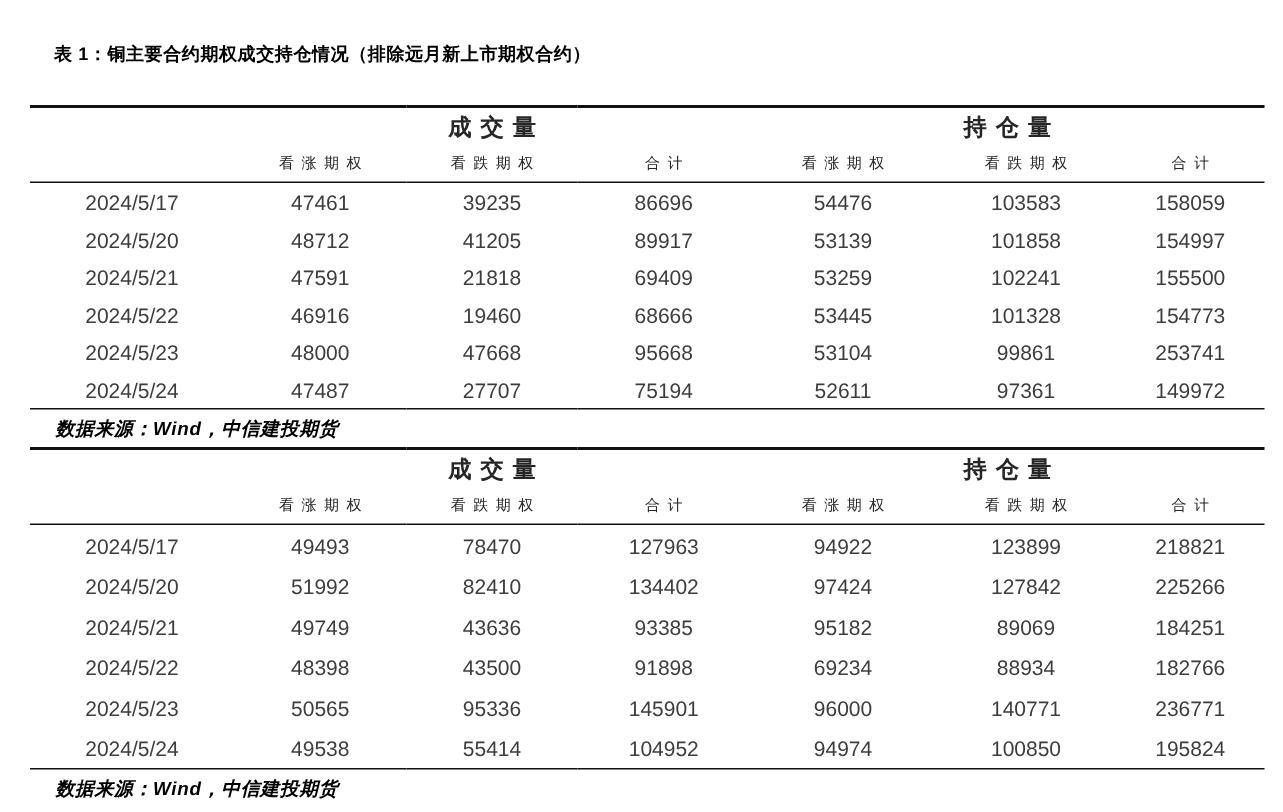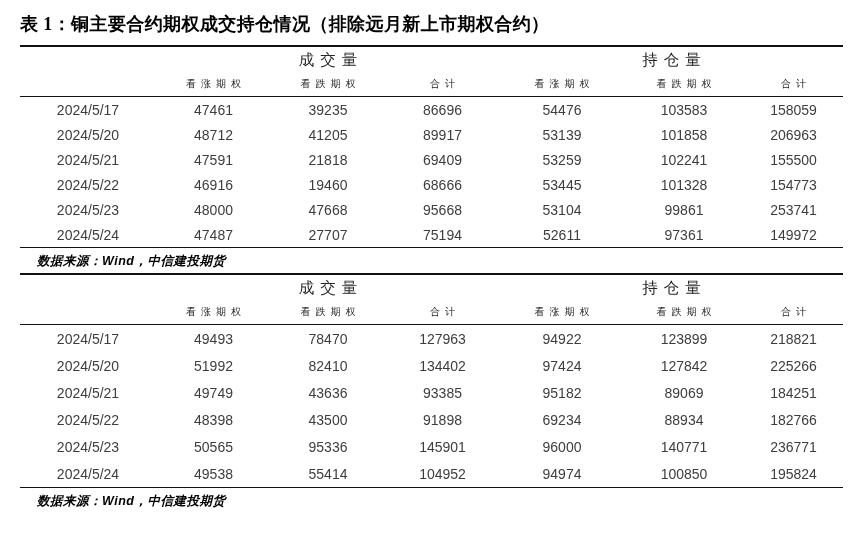--- a/index.html
+++ b/index.html
@@ -1,47 +1,47 @@
 <!DOCTYPE html>
 <html><head>
 <meta charset="utf-8">
 <style>
   html,body{margin:0;padding:0;background:#ffffff;}
   body{width:855px;height:541px;overflow:hidden;font-family:"Liberation Sans",sans-serif;}
   .doc{padding:9px 12px 0 20px;}
 
   .tbl-title{
-    margin:0;
+    margin:16px;
     padding:3px 0 9px 0;
-    font-size:18px;
+    font-size:12px;
     font-weight:700;
     color:#000;
     letter-spacing:0.4px;
-    font-family:Liberation Serif, serif;
+    font-family:Liberation Sans, sans-serif;
   }
   .tbl-title.second{padding-top:6px;}
 
   table.data-table{
     border-collapse:collapse;
     table-layout:fixed;
     width:823px;
     border-top:2px solid #111;
     border-bottom:1.5px solid #111;
   }
   col.c-date{width:136px;}
   col.c-vcall{width:115px;}
   col.c-vput{width:114px;}
   col.c-vtot{width:115px;}
   col.c-ocall{width:124px;}
   col.c-oput{width:120px;}
   col.c-otot{width:99px;}
 
   .group-row th{
     font-family:"Liberation Serif",serif;
-    font-weight:400;
+    font-weight:700;
     font-size:15.5px;
     color:#262626;
     letter-spacing:6px;
     text-indent:6px;
     text-align:center;
     height:22px;
     padding:2px 0 0 0;
     vertical-align:middle;
   }
   .sub-row th{
@@ -121,21 +121,21 @@
         <td>103583</td>
         <td>158059</td>
       </tr>
       <tr>
         <td>2024/5/20</td>
         <td>48712</td>
         <td>41205</td>
         <td>89917</td>
         <td>53139</td>
         <td>101858</td>
-        <td>206963</td>
+        <td>154997</td>
       </tr>
       <tr>
         <td>2024/5/21</td>
         <td>47591</td>
         <td>21818</td>
         <td>69409</td>
         <td>53259</td>
         <td>102241</td>
         <td>155500</td>
       </tr>

